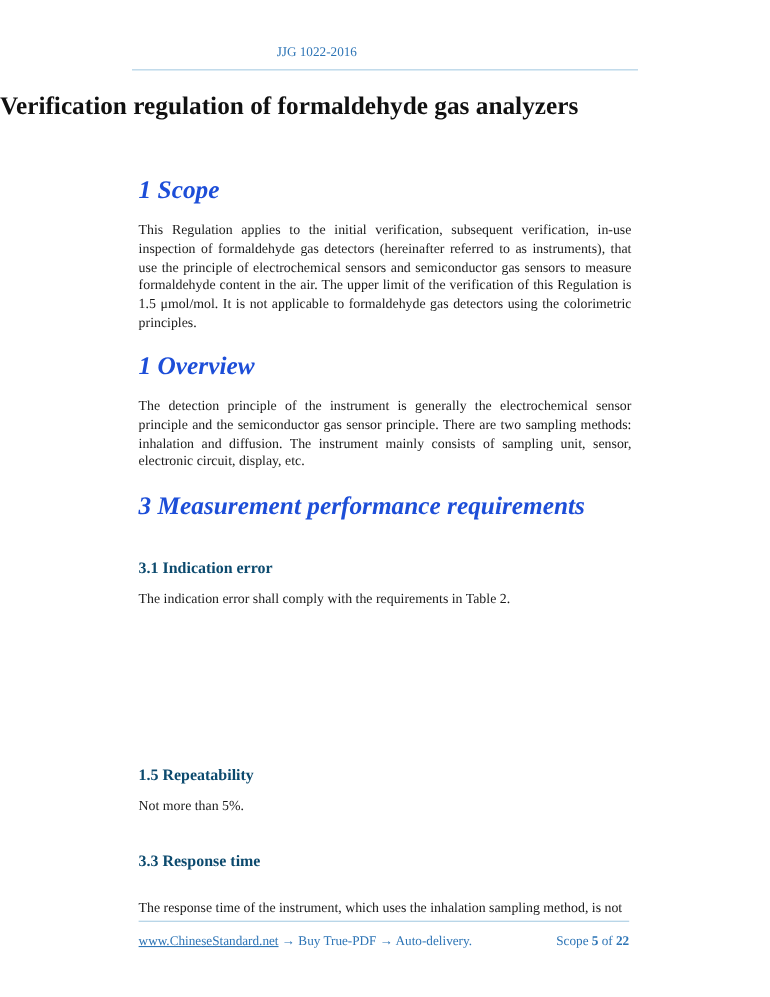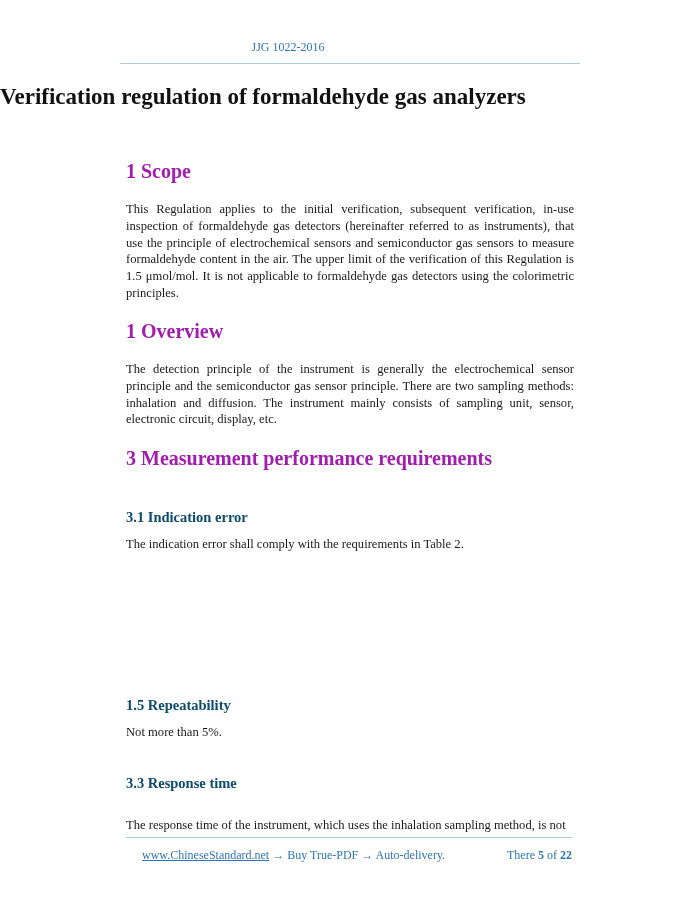--- a/index.html
+++ b/index.html
@@ -44,24 +44,25 @@
     }
     .content {
       position: absolute;
       left: 126px;
       width: 448px;
       top: 0;
     }
     .h1 {
       position: absolute;
       left: 0;
-      font-size: 20px;
+      font-size: 23px;
       font-weight: bold;
-      color: #a21caf;
+      color: #1d4ed8;
       white-space: nowrap;
+      font-style: italic;
     }
     .h2 {
       position: absolute;
       left: 0;
       font-size: 14.5px;
       font-weight: bold;
       color: #0c4a6e;
       white-space: nowrap;
       margin-top: 13px;
     }
@@ -85,21 +86,21 @@
     .footer {
       position: absolute;
       top: 848px;
       left: 126px;
       width: 446px;
       font-size: 12px;
       color: #2e75b6;
     }
     .footer-left {
       position: absolute;
-      left: 16px;
+      left: 0;
       top: 0;
       white-space: nowrap;
     }
     .footer-link {
       color: #2e75b6;
       text-decoration: underline;
       cursor: pointer;
     }
     .footer-right {
       position: absolute;
@@ -144,18 +145,18 @@
 
 <div class="footer">
   <div class="footer-left">
     <a class="footer-link">www.ChineseStandard.net</a>
     <span>→</span>
     <span>Buy True-PDF</span>
     <span>→</span>
     <span>Auto-delivery.</span>
   </div>
   <div class="footer-right">
-    <span>There</span>
+    <span>Scope</span>
     <span class="num">5</span>
     <span>of</span>
     <span class="num">22</span>
   </div>
 </div>
 
 </body></html>

